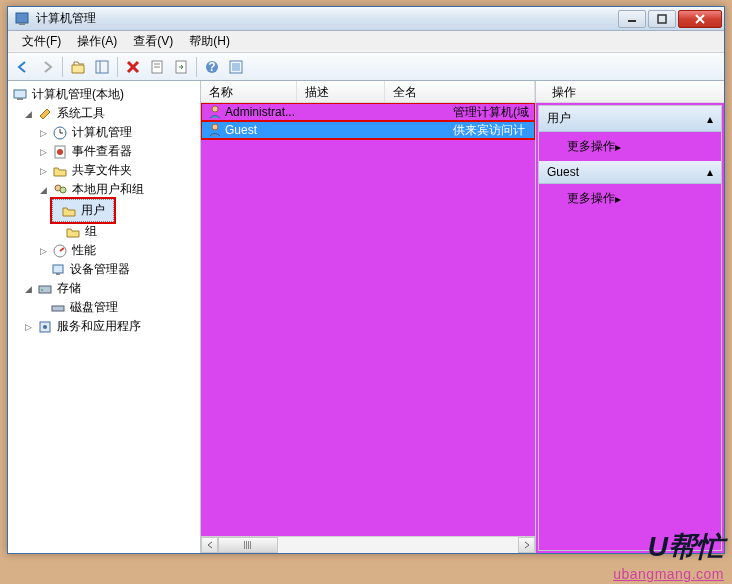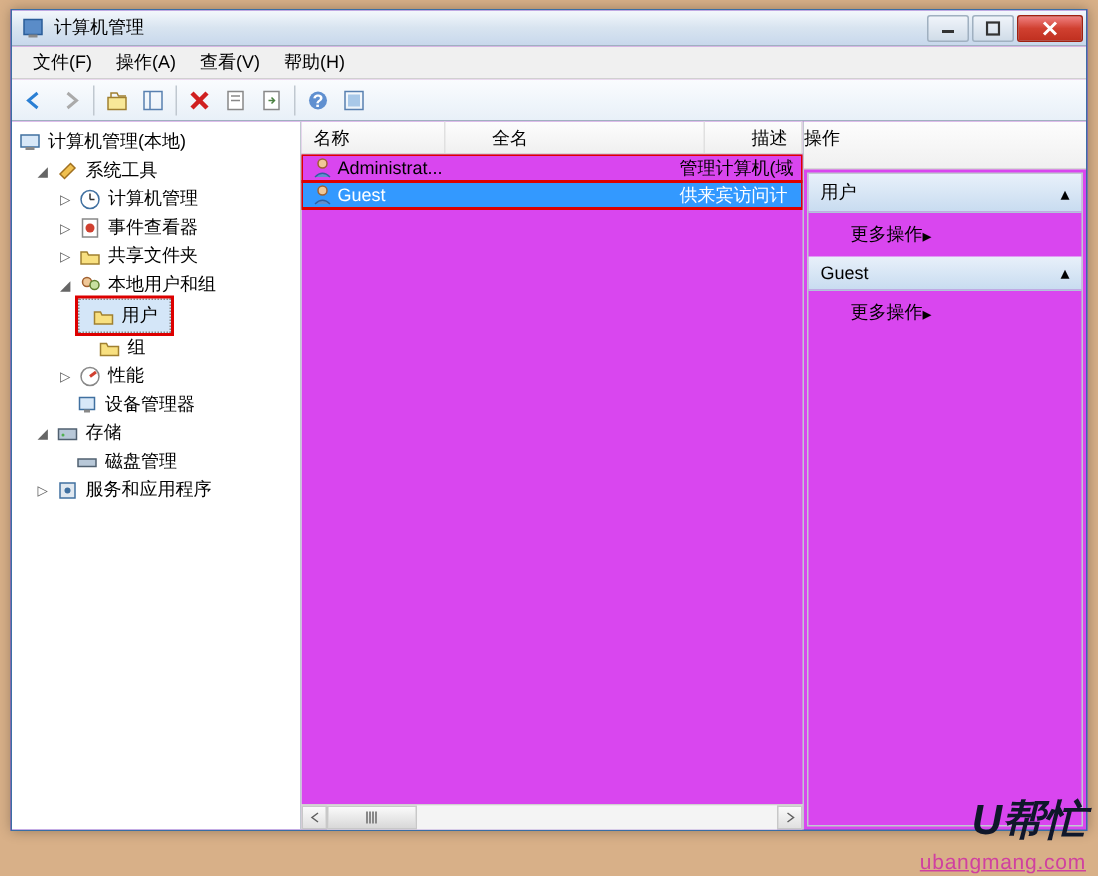--- a/index.html
+++ b/index.html
@@ -22,36 +22,36 @@
 .tsep { width: 1px; height: 20px; background: #c0c8d0; margin: 0 2px; }
 
 .content { display: flex; height: calc(100% - 74px); }
 .tree { width: 195px; border-right: 1px solid #c0c8d0; overflow: auto; padding: 4px 2px; background: #fff; }
 .tree-node { display: flex; align-items: center; padding: 1px 2px; cursor: pointer; white-space: nowrap; }
 .tree-node.selected { background: #d4e6f8; border: 1px dotted #888; padding: 0 1px; }
 .expander { width: 13px; height: 13px; display: inline-flex; align-items: center; justify-content: center; color: #666; font-size: 9px; margin-right: 2px; cursor: pointer; }
 .ticon { width: 16px; height: 16px; margin-right: 4px; display: inline-flex; align-items: center; justify-content: center; }
 
 .middle { flex: 1; display: flex; flex-direction: column; border-right: 1px solid #c0c8d0; }
-.listhead { height: 22px; background: linear-gradient(to bottom, #fdfdfd, #f0f0f0); border-bottom: 1px solid #d8d8d8; display: flex; gap: 23px; }
+.listhead { height: 22px; background: linear-gradient(to bottom, #fdfdfd, #f0f0f0); border-bottom: 1px solid #d8d8d8; display: flex; }
 .listhead .col { padding: 3px 8px; border-right: 1px solid #e0e0e0; cursor: pointer; }
 .listbody { flex: 1; overflow: auto; position: relative; }
 .row { display: flex; align-items: center; height: 18px; cursor: pointer; }
 .row .cell { padding: 0 6px; overflow: hidden; text-overflow: ellipsis; white-space: nowrap; }
 .row.hl1 { outline: 2px solid #d00; outline-offset: -1px; }
 .row.selected { background: #3399ff; color: #fff; outline: 2px solid #d00; outline-offset: -1px; }
 .uicon { width: 16px; height: 16px; margin-right: 2px; display:inline-flex; align-items:center; justify-content:center; }
 .hscroll { height: 17px; background: #f0f0f0; border-top: 1px solid #d0d0d0; display:flex; }
 .hscroll .arrow { width:17px; background:linear-gradient(#fafafa,#e0e0e0); border:1px solid #c8c8c8; display:flex;align-items:center;justify-content:center; cursor:pointer; }
 .hscroll .track { flex:1; background:#f4f4f4; position:relative; }
 .hscroll .thumb { position:absolute; left:0; top:0; height:100%; width:60px; background:linear-gradient(#fafafa,#d8d8d8); border:1px solid #c8c8c8; cursor:pointer; display:flex;align-items:center;justify-content:center;}
 .hscroll .grip { width:8px; height:8px; background:repeating-linear-gradient(90deg,#888 0 1px,transparent 1px 2px);}
 
 .actions { width: 190px; display: flex; flex-direction: column; }
-.actions-head { height: 32px; background: linear-gradient(to bottom, #fdfdfd, #f0f0f0); border-bottom: 1px solid #d8d8d8; padding: 3px 0; }
+.actions-head { height: 22px; background: linear-gradient(to bottom, #fdfdfd, #f0f0f0); border-bottom: 1px solid #d8d8d8; padding: 3px 16px; }
 .actions-body { flex:1; border: 1px solid #c0c8d0; margin: 2px; }
 .aheader { background: linear-gradient(to bottom, #e8f0fa, #c8dcf0); padding: 4px 8px; display:flex; justify-content:space-between; align-items:center; border-bottom:1px solid #b0c4d8; cursor:pointer;}
 .aitem { padding: 6px 8px 6px 28px; cursor:pointer; display:flex; justify-content:flex-start; align-items:center;}
 
 .watermark { position:absolute; right:8px; bottom:2px; text-align:right; }
 .watermark .logo { font-size:28px; font-weight:bold; color:#0f172a; font-style:italic; }
 .watermark .url { font-size:14px; color:#d040a0; letter-spacing:0.5px;text-decoration:underline; }
 
 .red-box { outline: 2px solid #d00; outline-offset: 0; }
 
@@ -280,22 +280,22 @@
               <circle cx="8" cy="8" r="2" fill="#4070a0"></circle>
             </svg>
           </span>
         <span>服务和应用程序</span>
       </div>
     </div>
 
     <div class="middle">
       <div class="listhead">
         <div class="col" style="width:96px">名称</div>
+        <div class="col" style="flex:1">描述</div>
         <div class="col" style="width:150px">全名</div>
-        <div class="col" style="flex:1">描述</div>
       </div>
       <div class="listbody">
         <div class="row hl1">
           <div class="cell" style="width:96px;display:flex;align-items:center">
             <span class="uicon">
                 <svg width="16" height="16">
                   <circle cx="8" cy="5" r="3" fill="#f0c898" stroke="#a06030"></circle>
                   <path d="M3 14 Q8 9 13 14" fill="#6090d0" stroke="#3060a0"></path>
                 </svg>
               </span>

